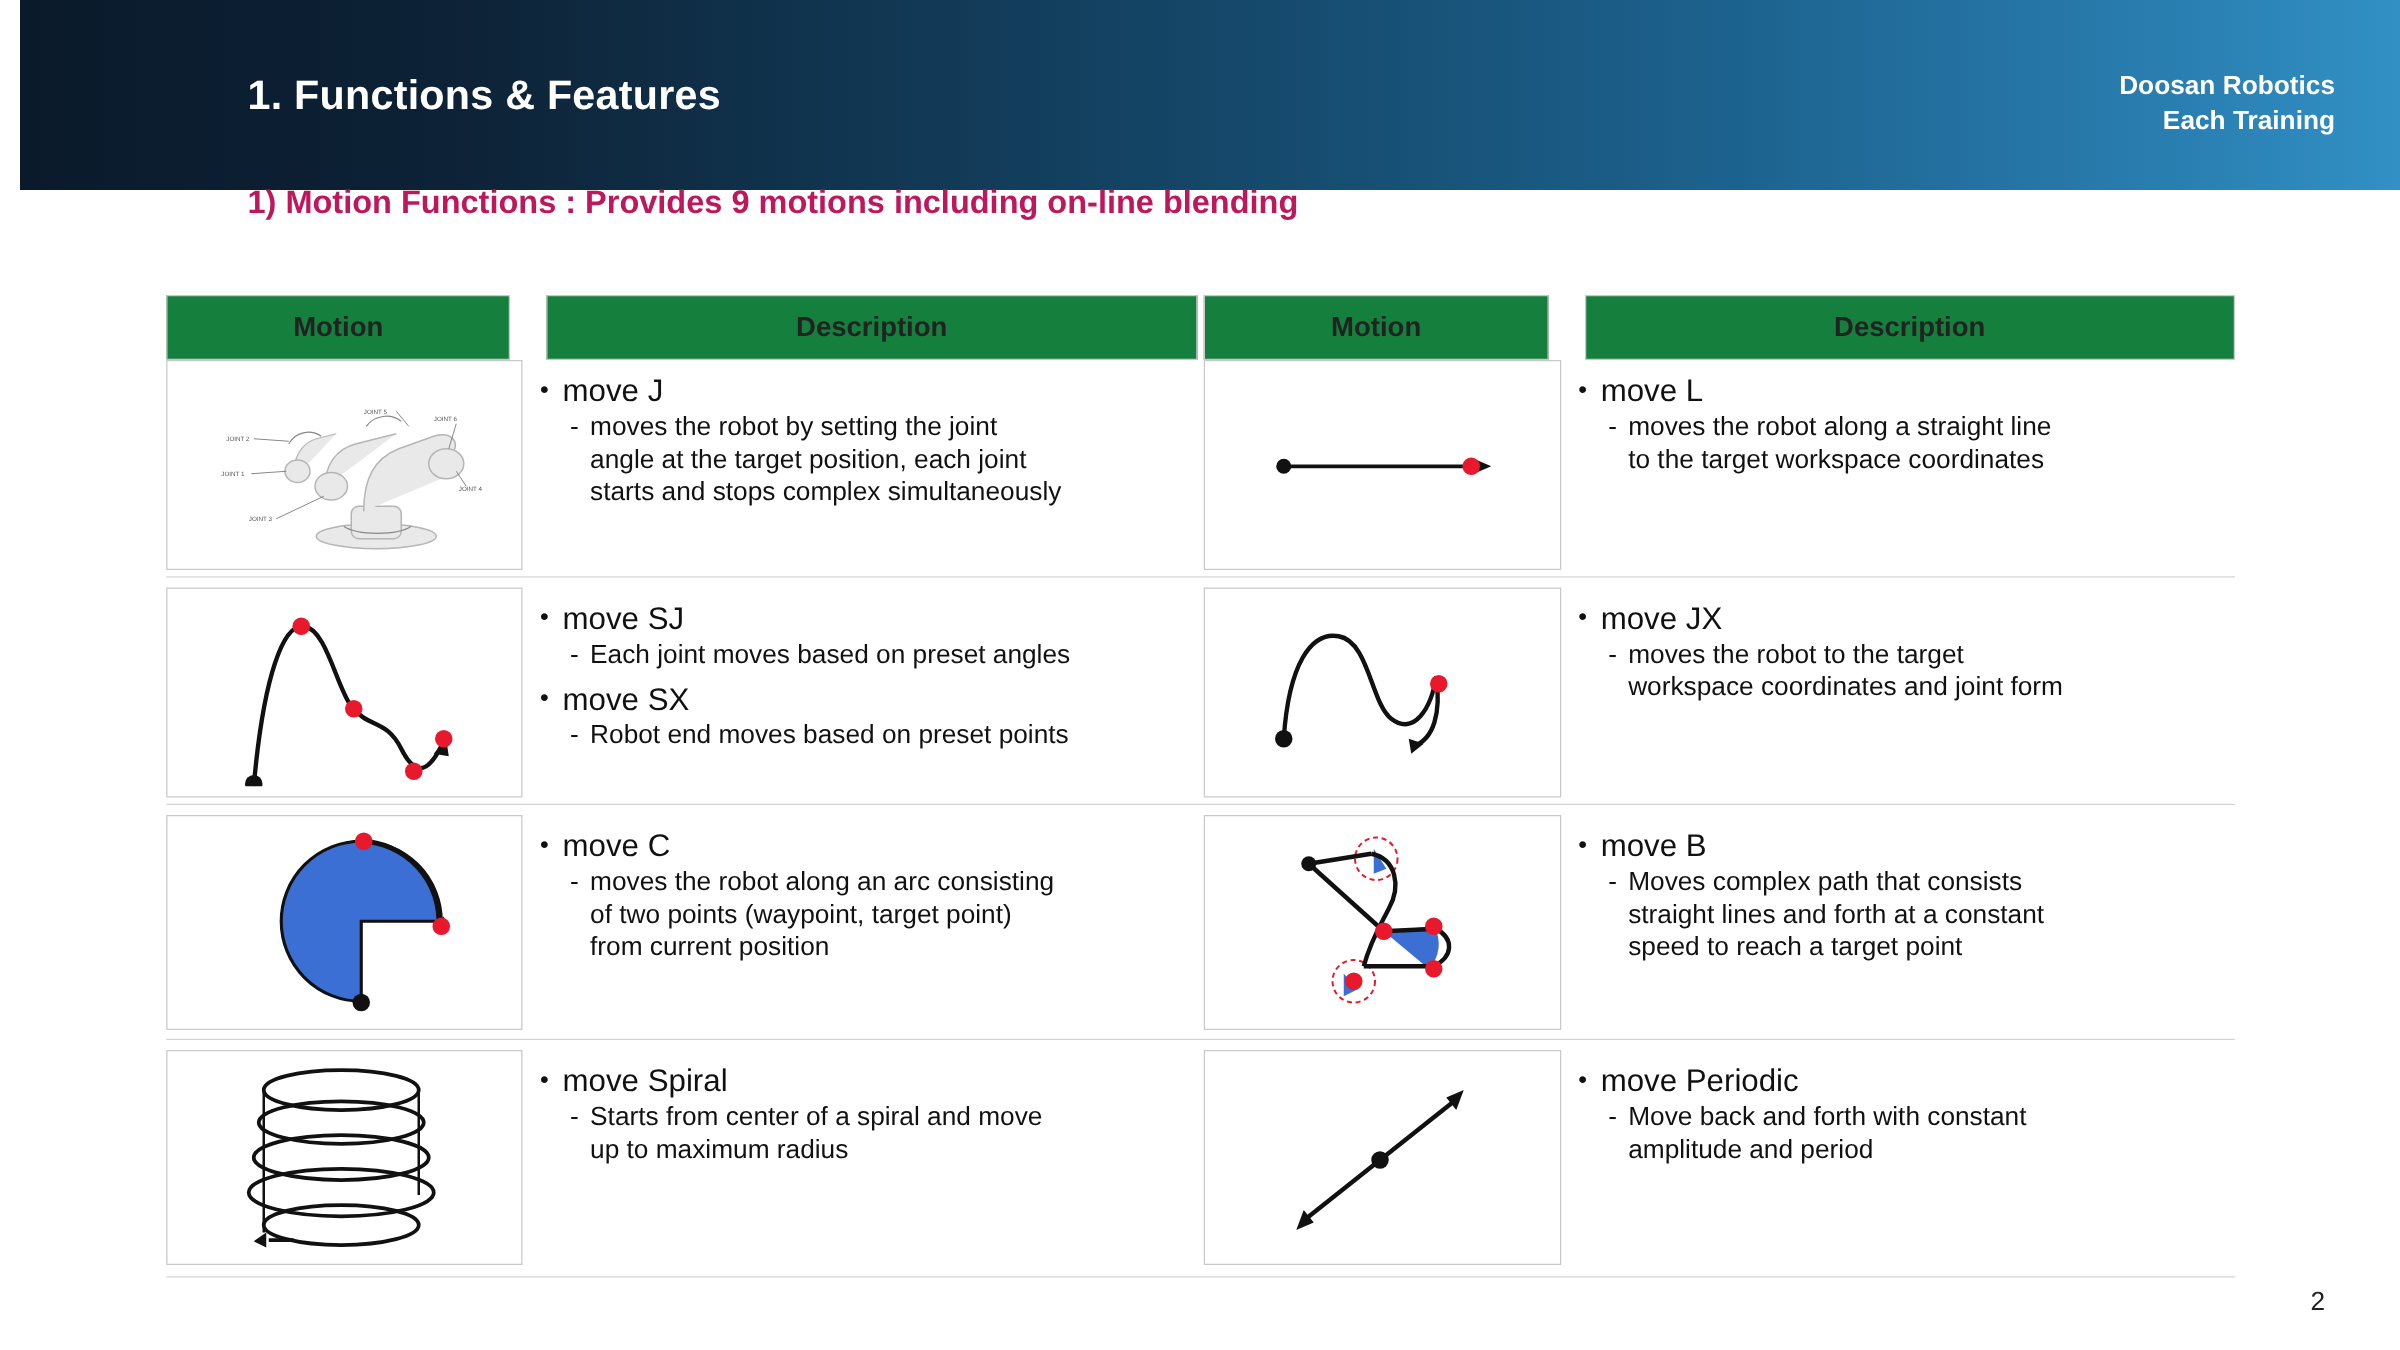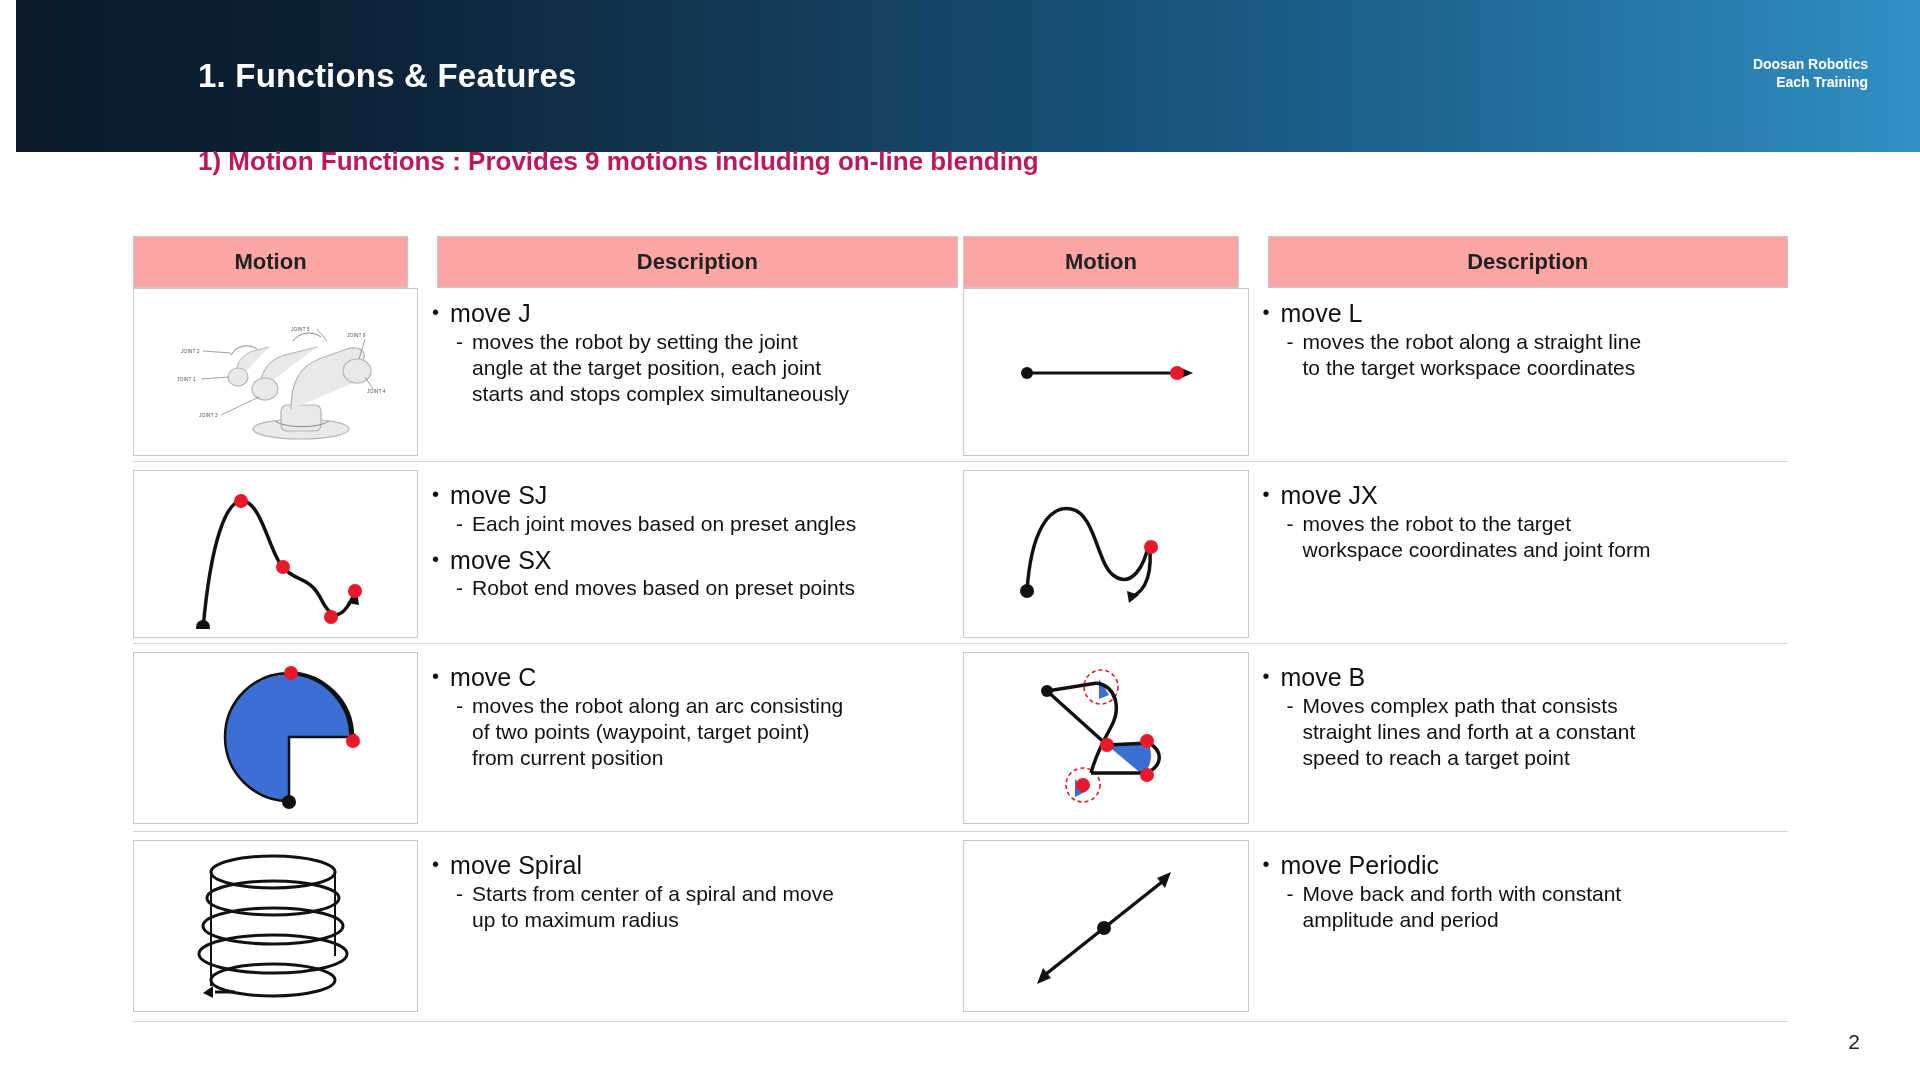--- a/index.html
+++ b/index.html
@@ -32,21 +32,21 @@
     font-weight: bold;
     color: #ffffff;
     letter-spacing: 0.2px;
   }
   .brand {
     position: absolute;
     right: 68px;
     top: 55px;
     text-align: right;
     color: #ffffff;
-    font-size: 14px;
+    font-size: 21px;
     font-weight: bold;
     line-height: 1.32;
   }
 
   
   .subtitle {
     position: absolute;
     left: 198px;
     top: 146px;
     font-size: 26px;
@@ -59,21 +59,21 @@
     position: absolute;
     left: 133px;
     top: 236px;
     width: 1655px;
   }
   .thead {
     display: flex;
     height: 52px;
   }
   .th {
-    background: #fca5a5;
+    background: #15803d;
     border: 1px solid #c9c9c9;
     display: flex;
     align-items: center;
     justify-content: center;
     font-size: 22px;
     font-weight: bold;
     color: #222;
     box-sizing: border-box;
   }
   .th.motion { width: 287px; }

